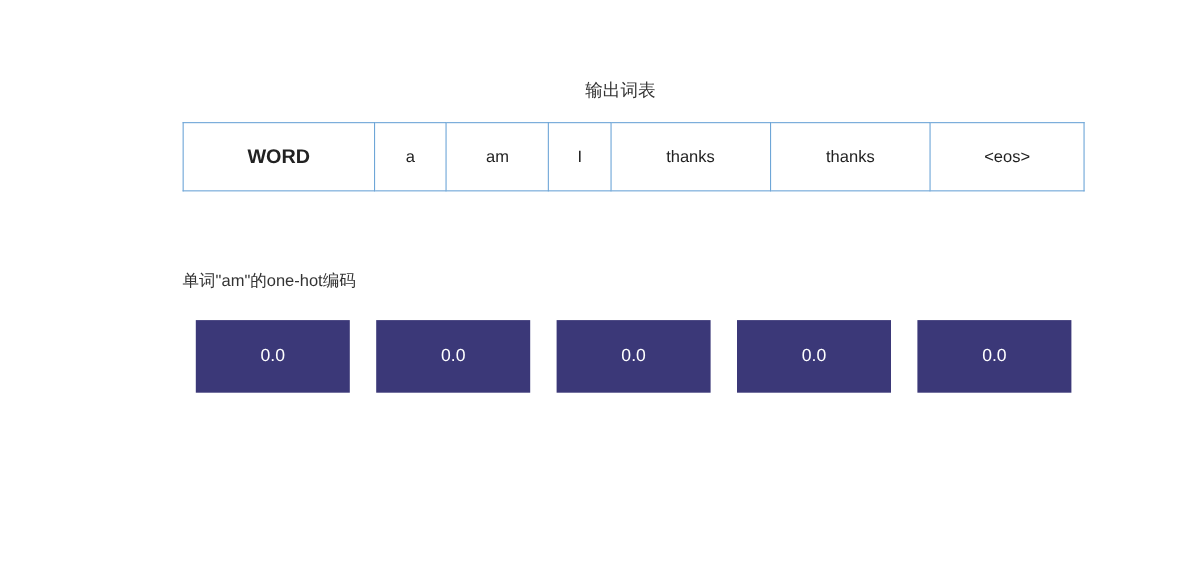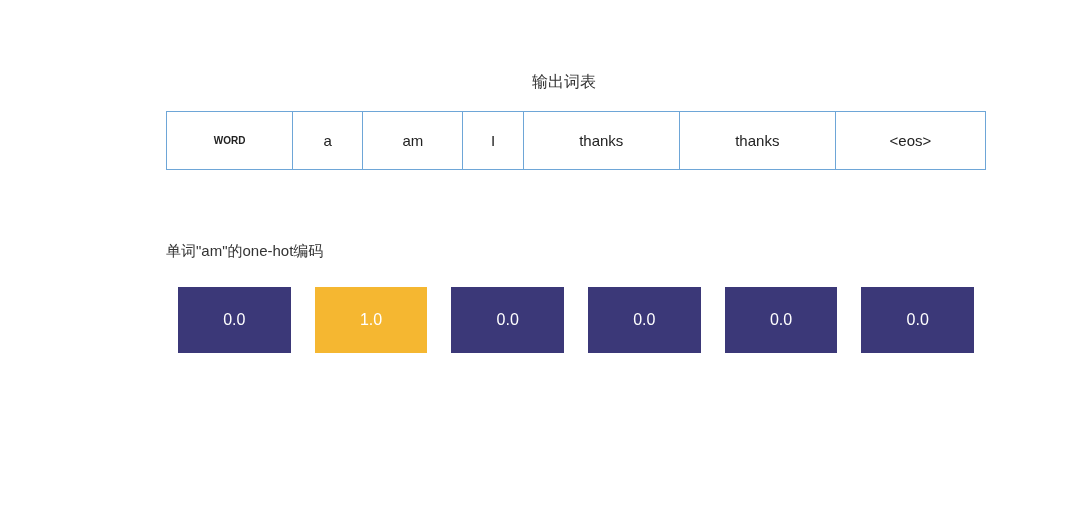--- a/index.html
+++ b/index.html
@@ -37,21 +37,21 @@
     table th, table td {
       border: 1.5px solid #6ea6d7;
       text-align: center;
       padding: 20px 10px;
       font-size: 15px;
       color: #222;
     }
 
     table th {
       font-weight: bold;
-      font-size: 10px;
+      font-size: 18px;
       background: #fff;
     }
 
     table td {
       font-weight: normal;
     }
 
     
     .onehot-section {
       width: 820px;
@@ -107,19 +107,18 @@
           <td>&lt;eos&gt;</td>
         </tr>
       </tbody>
   </table>
 </div>
 
 <div class="onehot-section">
   <div class="onehot-title">单词"am"的one-hot编码</div>
   <div class="onehot-bar" id="onehot-bar">
   <div class="bar-cell inactive">0.0</div>
-      <div class="bar-cell active">1.0</div>
       <div class="bar-cell inactive">0.0</div>
       <div class="bar-cell inactive">0.0</div>
       <div class="bar-cell inactive">0.0</div>
       <div class="bar-cell inactive">0.0</div>
     </div>
 </div>
 
 </body></html>

